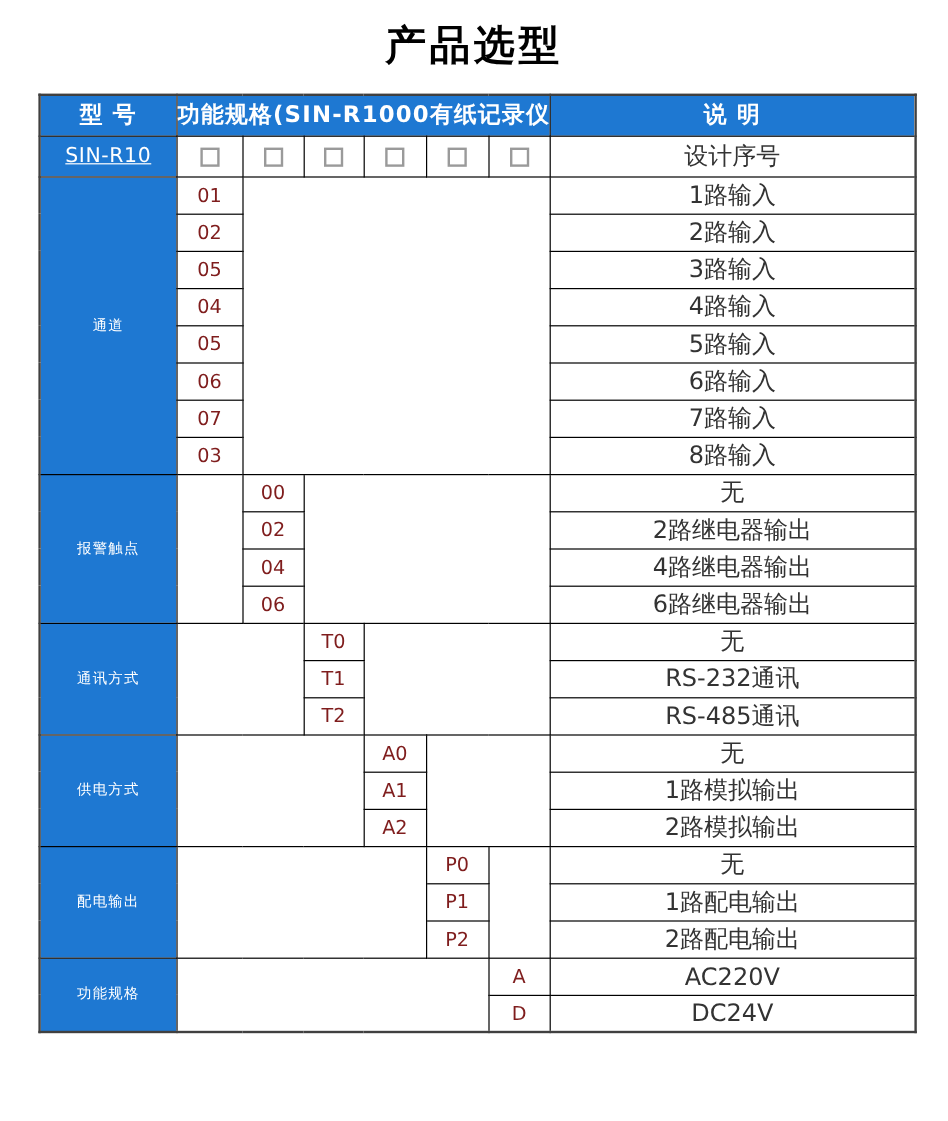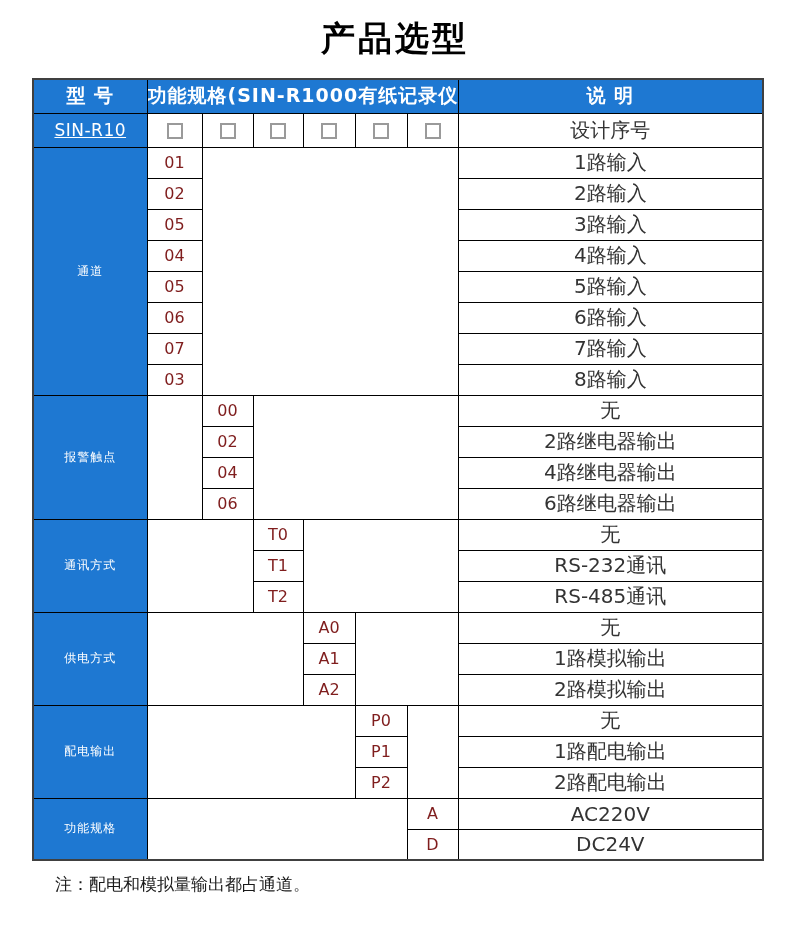--- a/index.html
+++ b/index.html
@@ -230,15 +230,14 @@
       <td class="code-cell">A</td>
       <td class="desc-cell">AC220V</td>
     </tr>
     <tr>
       <td class="code-cell">D</td>
       <td class="desc-cell">DC24V</td>
     </tr>
   </tbody>
     </table>
 
-  <div class="footnote">注：配电和模拟量输出都占通道。</div>
 
 </div>
 
 </body></html>

